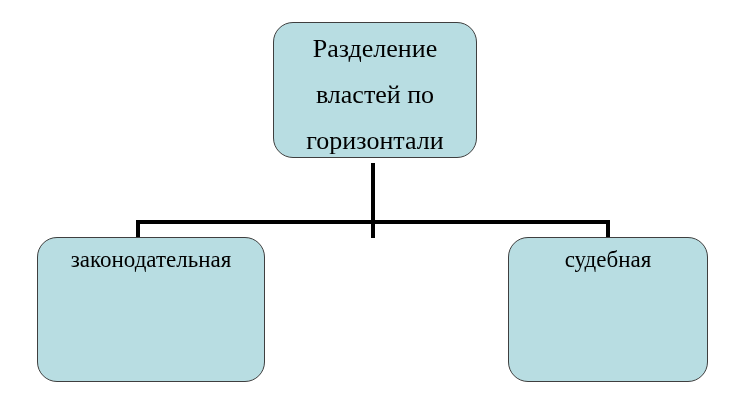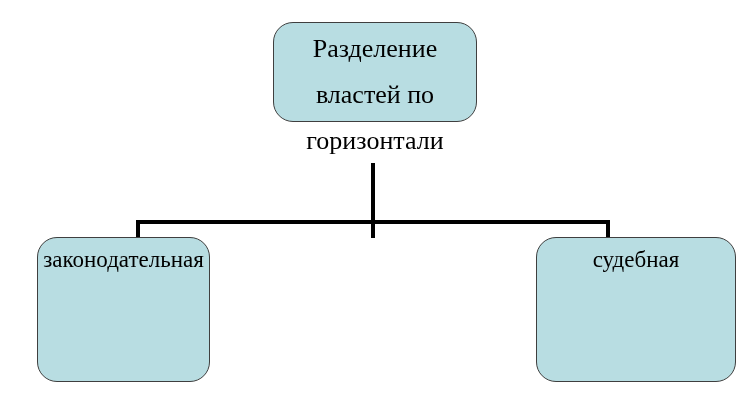--- a/index.html
+++ b/index.html
@@ -25,35 +25,35 @@
   .node{
     position:absolute;
     box-sizing:border-box;
     background:var(--node-fill);
     border:1.4px solid var(--node-border);
     border-radius:20px;
     text-align:center;
   }
   .node-root{
     left:273px; top:22px;
-    width:204px; height:100px;
+    width:204px; height:136px;
     font-size:26px;
     line-height:46px;
     padding:3px 22px 0 22px;
   }
   .node-child{
     top:237px;
     width:200px; height:145px;
     font-size:23px;
     line-height:33px;
     padding-top:5px;
   }
-  .node-child-1{left:37px; width:173px;text-decoration:underline;}
+  .node-child-1{left:37px; width:228px;text-decoration:underline;}
   .node-child-2{left:274px;}
-  .node-child-3{left:508px;margin-left:28px;}
+  .node-child-3{left:508px;}
   .conn{
     position:absolute;
     background:var(--connector);
   }
   .conn-root-down{left:371px; top:163px; width:4px; height:61px;}
   .conn-horizontal{left:136px; top:220px; width:474px; height:4px;}
   .conn-drop-left{left:136px; top:220px; width:4px; height:18px;}
   .conn-drop-mid{left:371px; top:220px; width:4px; height:18px;}
   .conn-drop-right{left:606px; top:220px; width:4px; height:18px;}
   .node-label{display:inline-block;}

